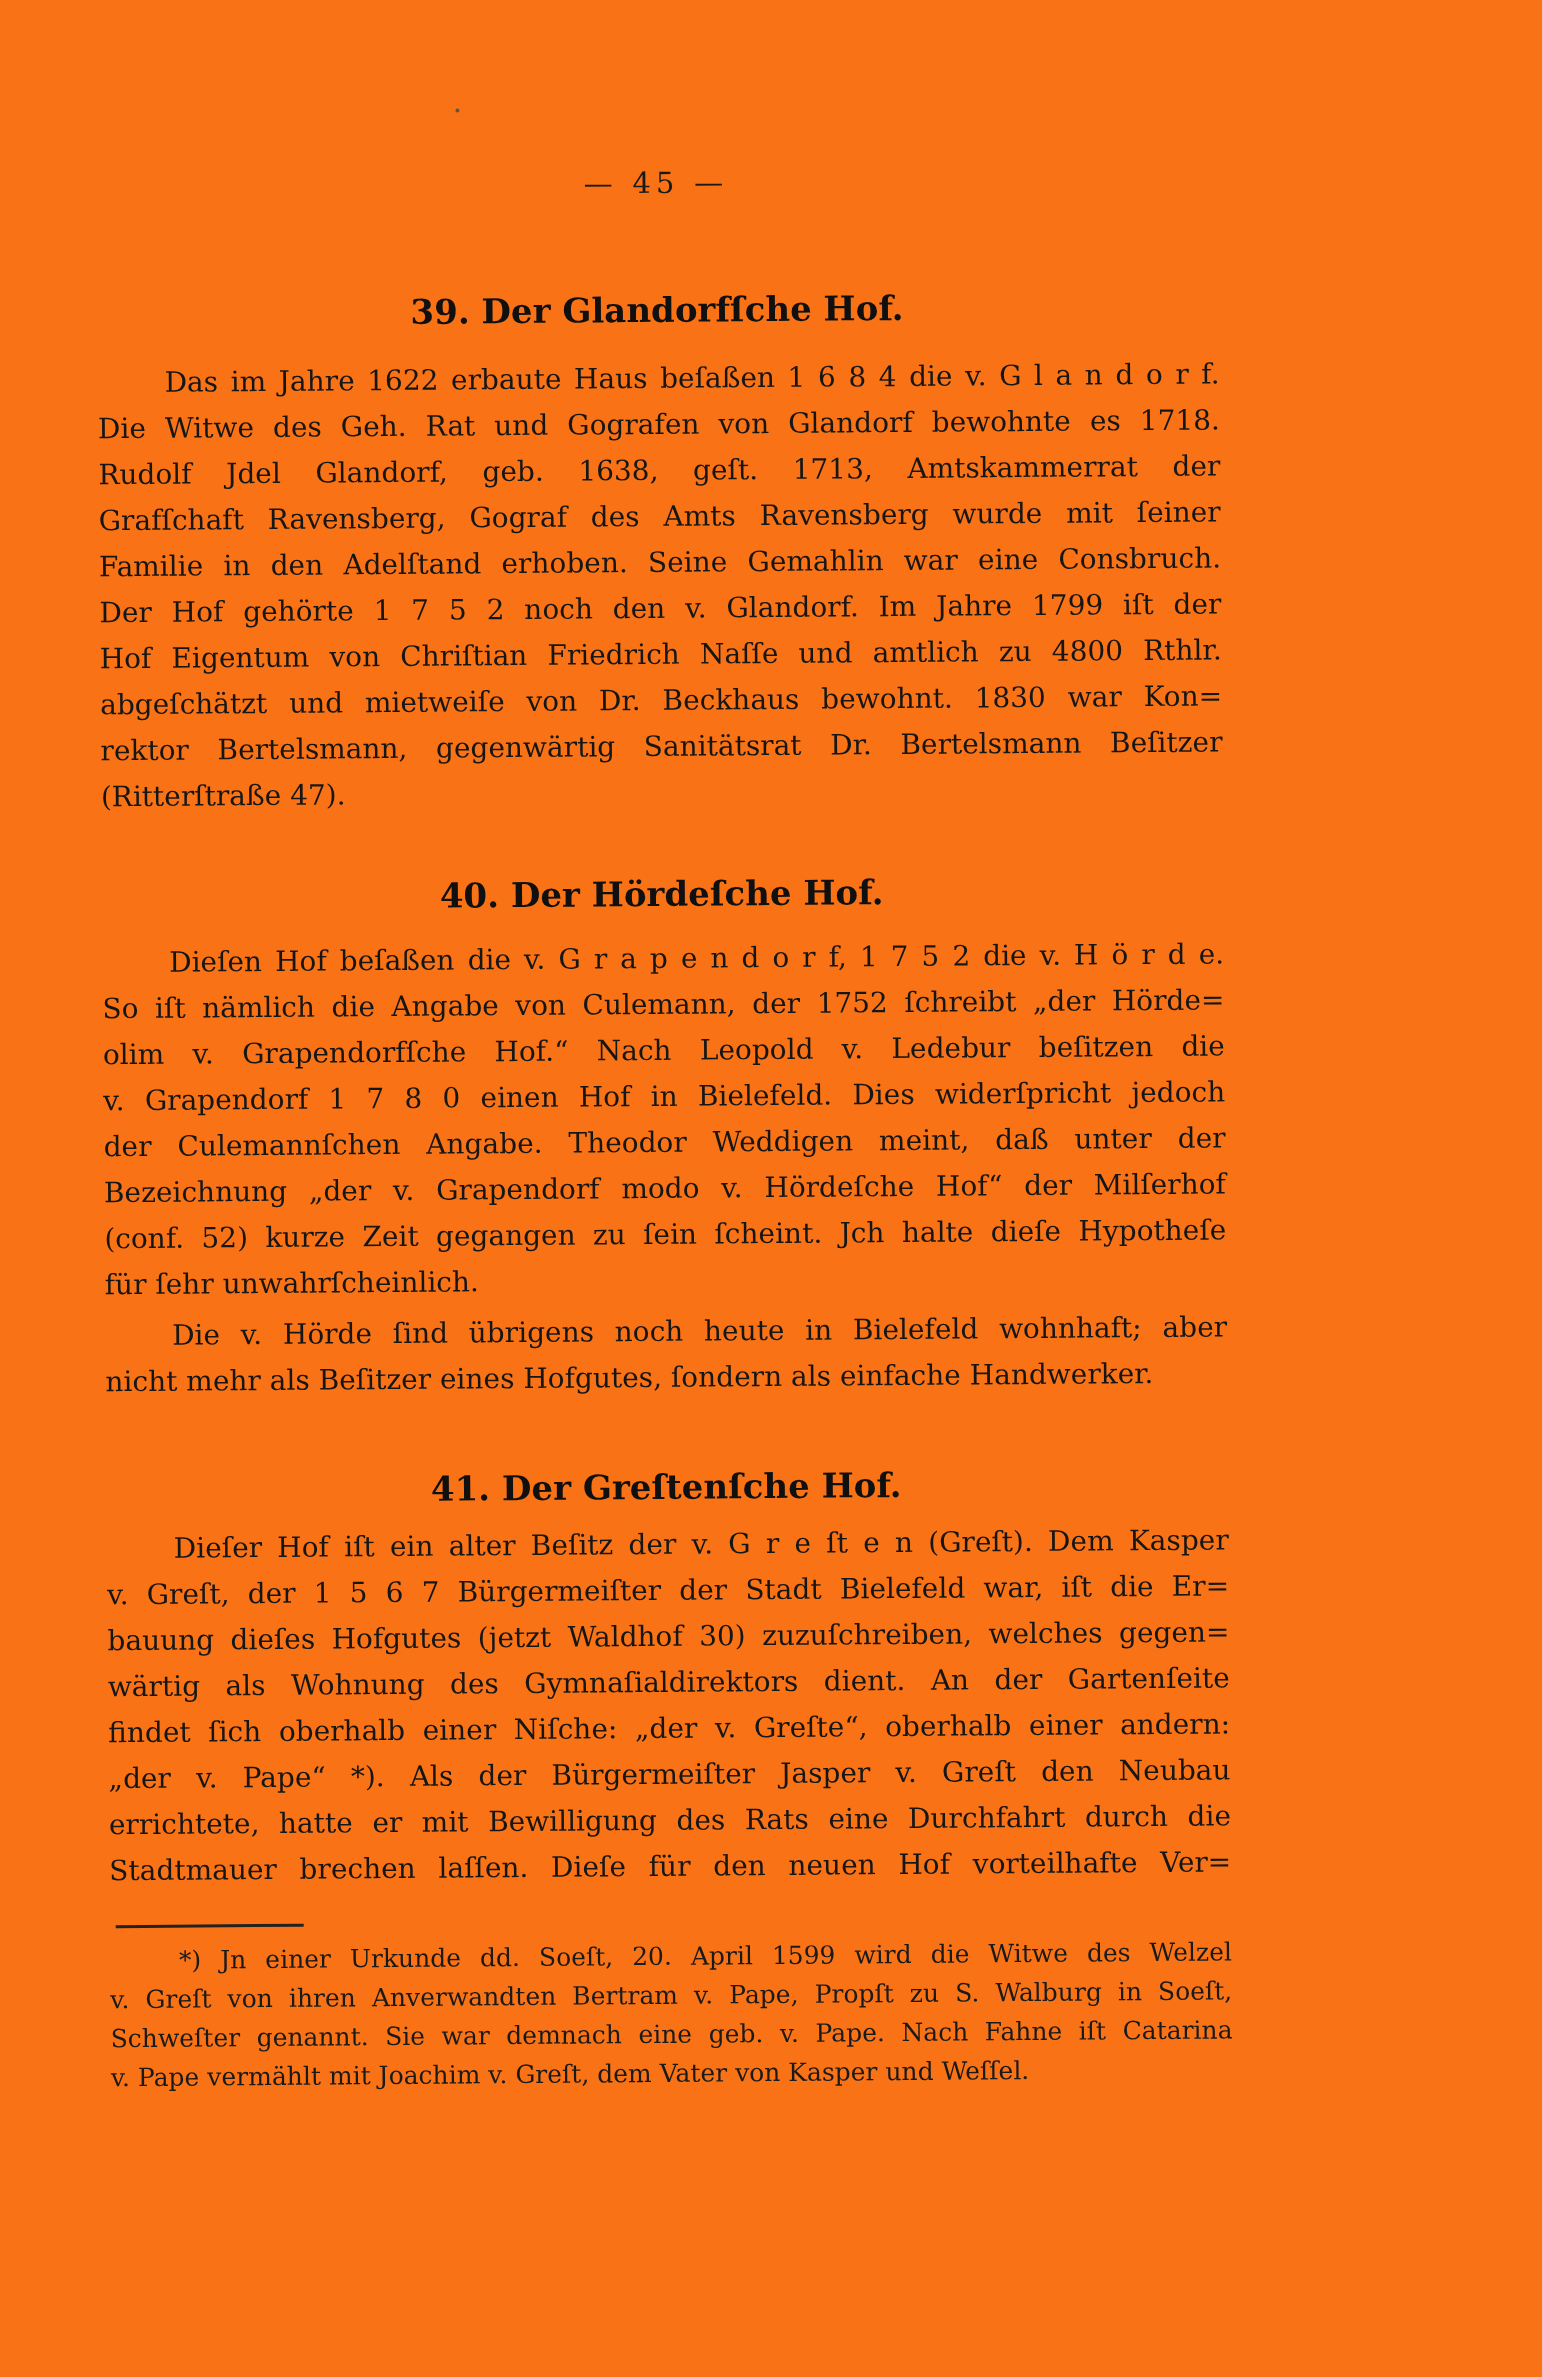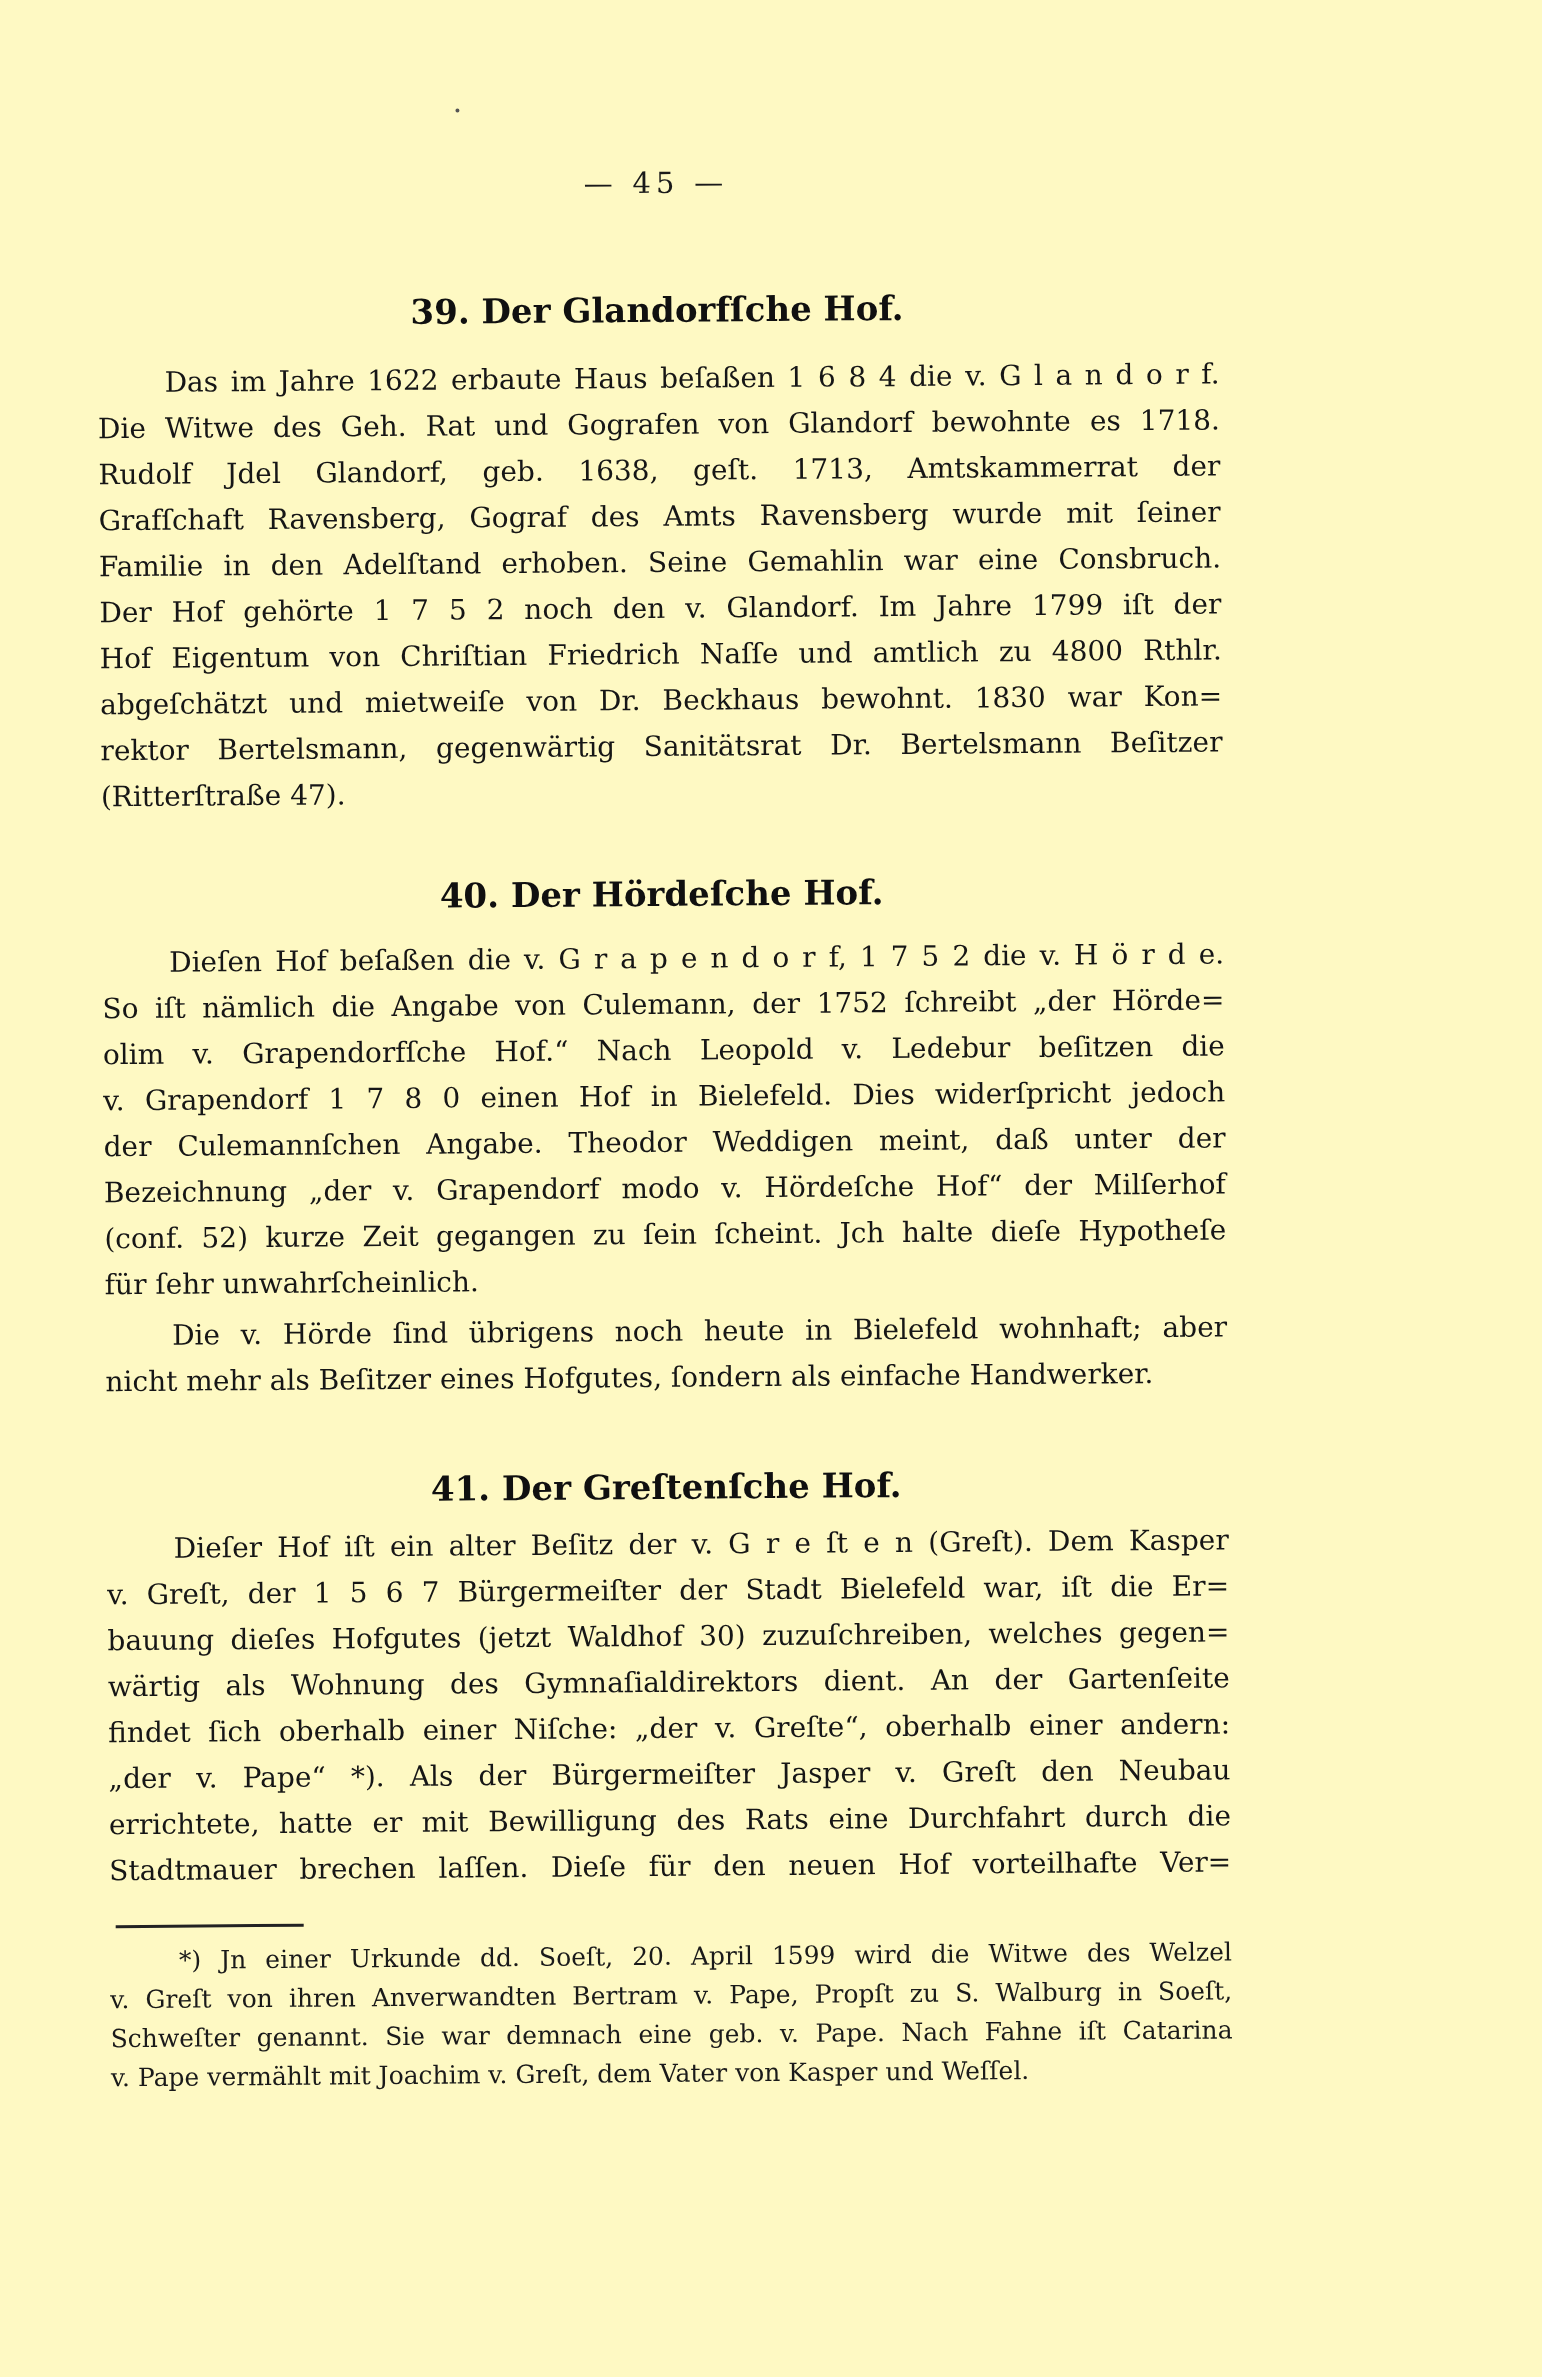--- a/index.html
+++ b/index.html
@@ -4,21 +4,21 @@
 <style>
   html, body {
     margin: 0;
     padding: 0;
     background: #ffffff;
   }
   #page {
     position: relative;
     width: 1543px;
     height: 2377px;
-    background: #fef9c3;
+    background: #f97316;
     overflow: hidden;
     font-family: "DejaVu Serif", "Liberation Serif", serif;
     color: #141414;
   }
   #sheet {
     position: absolute;
     left: 0; top: 0;
     width: 1543px;
     height: 2377px;
     transform: rotate(-0.45deg);

